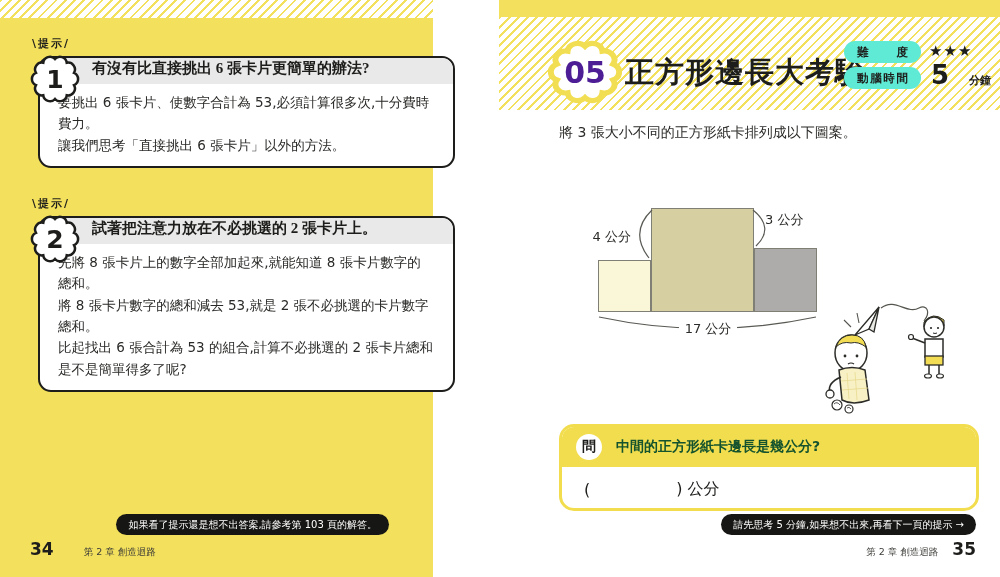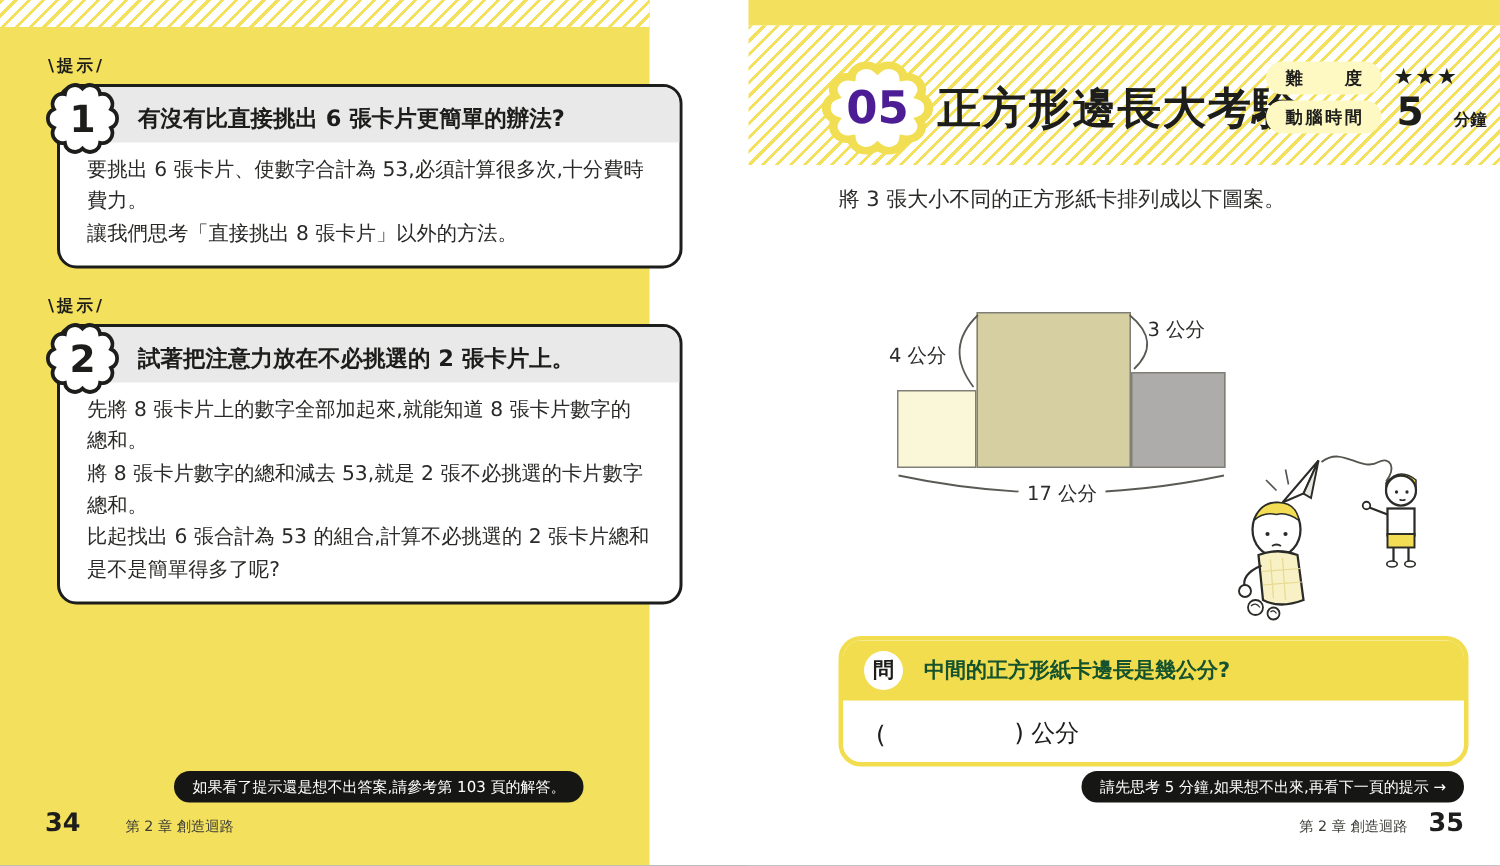--- a/index.html
+++ b/index.html
@@ -9,22 +9,22 @@
 
   
   .page-left{position:absolute;left:0;top:0;width:433px;height:577px;background:#f3e05c;}
   .stripes{background:repeating-linear-gradient(135deg,#f3e05c 0 2px,#ffffff 2px 6.5px);}
   .page-left .top-stripes{position:absolute;left:0;top:0;width:100%;height:18px;}
 
   .hint{position:absolute;left:30px;width:432px;}
   .hint-tag{font-size:11px;font-weight:bold;color:#1d1d1b;letter-spacing:2px;margin-left:2px;}
   .hint-box{position:relative;margin-top:5px;margin-left:8px;width:417px;background:#fff;
     border:2.5px solid #1d1d1b;border-radius:13px;overflow:hidden;}
-  .hint-title{background:#e9e9e9;border-radius:10px 10px 0 0;padding:12px 10px 6px 52px;
-    font-size:15px;font-weight:bold;color:#1d1d1b;}
+  .hint-title{background:#e9e9e9;border-radius:10px 10px 0 0;padding:1px 10px 6px 52px;
+    font-size:15px;font-weight:bold;color:#1d1d1b;font-family:Liberation Serif, serif;}
   .hint-body{padding:8px 20px 10px 18px;font-size:13.5px;line-height:1.58;color:#2a2a28;}
   .hint-body p{margin:0;}
   .hint-badge{position:absolute;left:0;width:50px;height:50px;}
   .hint-badge svg{position:absolute;left:0;top:0;}
   .hint-num{position:absolute;left:0;top:0;width:50px;height:50px;display:flex;
     align-items:center;justify-content:center;font-size:25px;font-weight:bold;color:#1d1d1b;}
 
   .note-pill{position:absolute;height:21px;background:#161614;color:#fff;border-radius:11px;
     display:inline-flex;align-items:center;padding:0 12px;font-size:10px;white-space:nowrap;}
   .footer{position:absolute;bottom:18px;font-size:9.5px;color:#3c3c38;display:flex;align-items:baseline;}
@@ -34,21 +34,21 @@
   .page-right{position:absolute;left:499px;top:0;width:501px;height:577px;background:#ffffff;}
   .page-right .top-band{position:absolute;left:0;top:0;width:100%;height:17px;background:#f3e05c;}
   .page-right .header-stripes{position:absolute;left:0;top:17px;width:100%;height:93px;}
 
   .badge05{position:absolute;left:49px;top:40px;width:74px;height:64px;}
   .badge05 .num{position:absolute;left:0;top:0;width:74px;height:64px;display:flex;align-items:center;
     justify-content:center;font-size:30px;font-weight:bold;color:#4c1d95;}
   .puzzle-title{position:absolute;left:126px;top:53px;font-size:29px;font-weight:bold;
     color:#1d1d1b;letter-spacing:1px;white-space:nowrap;}
 
-  .meta-pill{position:absolute;width:77px;height:22px;background:#fef9c3;border-radius:11px;
+  .meta-pill{position:absolute;width:77px;height:22px;background:#5eead4;border-radius:11px;
     display:flex;align-items:center;padding:0 13px;font-size:11.5px;font-weight:bold;color:#1d1d1b;}
   .meta-pill span{display:block;width:100%;text-align:justify;text-align-last:justify;}
   .stars{position:absolute;left:430px;top:42px;font-size:15px;color:#1d1d1b;letter-spacing:1px;}
   .time-val{position:absolute;left:432px;top:60px;color:#1d1d1b;display:flex;align-items:baseline;}
   .time-val .big{font-size:26px;font-weight:bold;}
   .time-val .unit{font-size:11px;font-weight:bold;margin-left:20px;}
 
   .intro{position:absolute;left:60px;top:124px;font-size:14px;color:#2b2b29;}
 
   .diagram{position:absolute;left:70px;top:180px;width:430px;height:238px;}
@@ -83,21 +83,21 @@
 
   <div class="page-left">
     <div class="top-stripes stripes"></div>
 
     <div class="hint" style="top:36px;">
       <div class="hint-tag">\提示/</div>
       <div class="hint-box">
         <div class="hint-title">有沒有比直接挑出 6 張卡片更簡單的辦法?</div>
         <div class="hint-body">
           <p>要挑出 6 張卡片、使數字合計為 53,必須計算很多次,十分費時費力。</p>
-          <p>讓我們思考「直接挑出 8 張卡片」以外的方法。</p>
+          <p>讓我們思考「直接挑出 6 張卡片」以外的方法。</p>
         </div>
       </div>
       <div class="hint-badge" style="top:18px;">
         <svg width="50" height="50" viewBox="0 0 100 100">
           <path d="M50,10 A13.5 13.5 0 0 1 73.5,17.6 A13.5 13.5 0 0 1 88,37.6 A13.5 13.5 0 0 1 88,62.4 A13.5 13.5 0 0 1 73.5,82.4 A13.5 13.5 0 0 1 50,90 A13.5 13.5 0 0 1 26.5,82.4 A13.5 13.5 0 0 1 12,62.4 A13.5 13.5 0 0 1 12,37.6 A13.5 13.5 0 0 1 26.5,17.6 A13.5 13.5 0 0 1 50,10 Z" fill="#ffffff" stroke="#1d1d1b" stroke-width="5"></path>
         </svg>
         <span class="hint-num">1</span>
       </div>
     </div>
 

